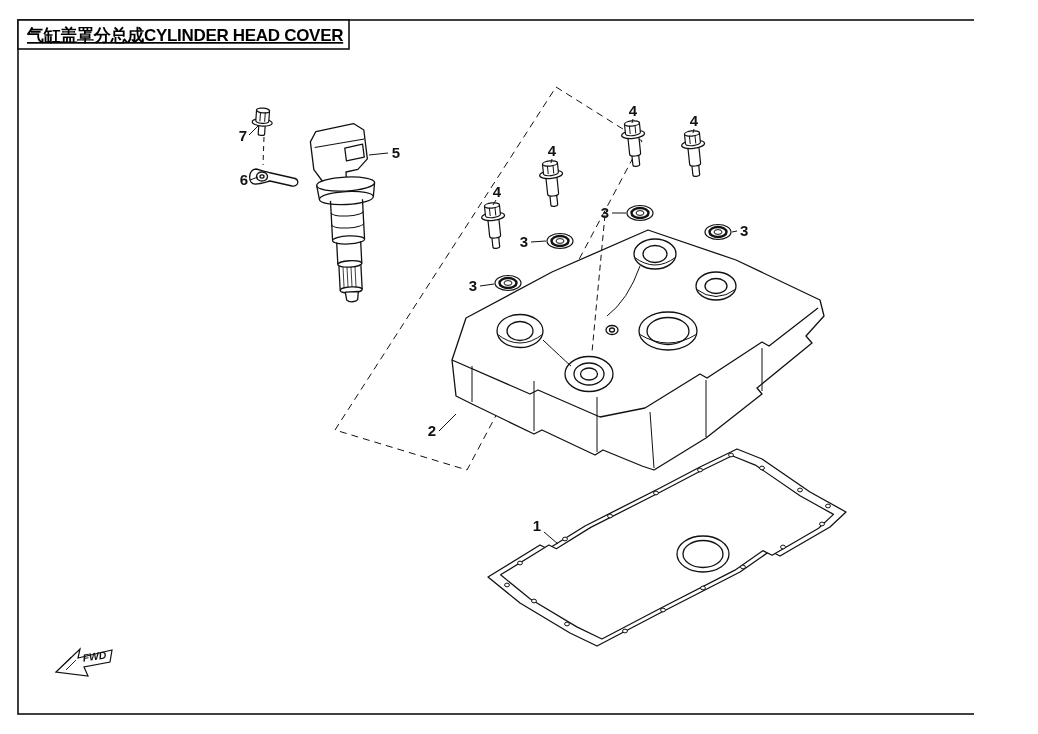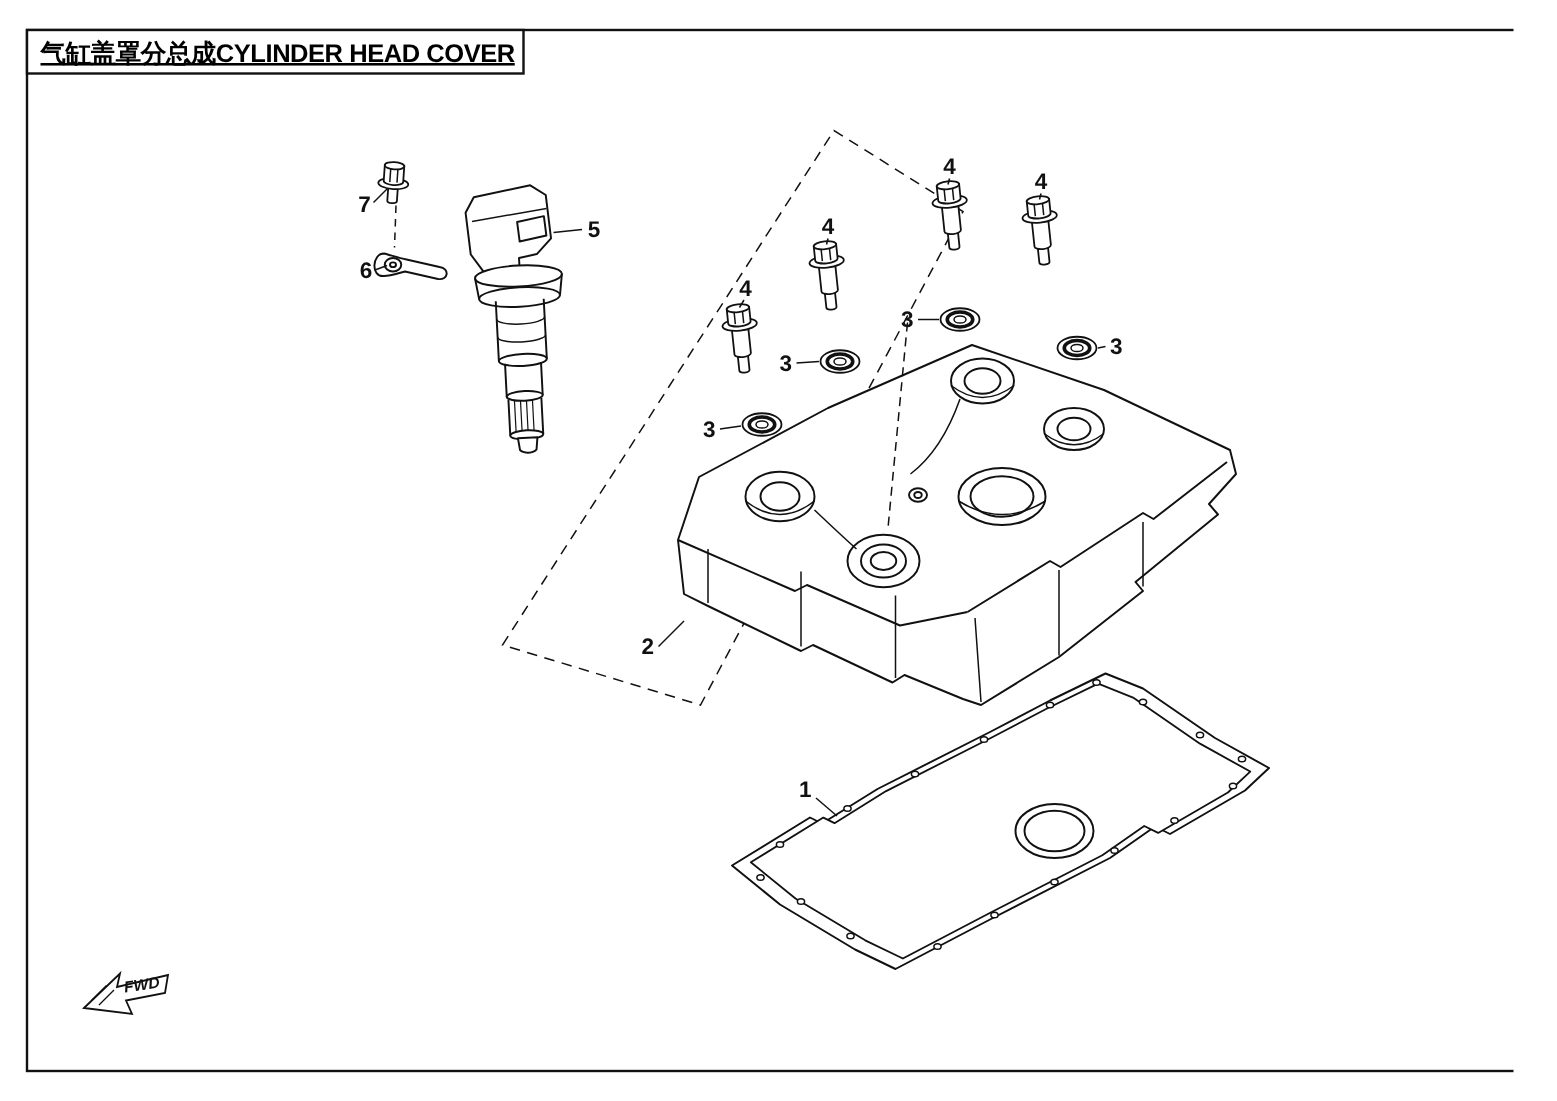--- a/index.html
+++ b/index.html
@@ -1,17 +1,17 @@
 <!DOCTYPE html>
 <html><head>
 <meta charset="utf-8">
 <style>
   html,body{margin:0;padding:0;background:#fff;}
   .page{position:relative;width:974px;height:734px;background:#fff;
-        font-family:"Liberation Sans",sans-serif;overflow:hidden;padding-left:35px;}
+        font-family:"Liberation Sans",sans-serif;overflow:hidden;}
   .page svg{position:absolute;left:0;top:0;}
   .ln{stroke:#111;fill:none;}
   .part{fill:#fff;stroke:#111;stroke-width:1.3;stroke-linejoin:round;}
   .callout{font-family:"Liberation Sans",sans-serif;font-weight:bold;font-size:15px;fill:#111;}
   .title-text{font-family:"Liberation Sans",sans-serif;font-weight:bold;font-size:17px;
               letter-spacing:-0.3px;fill:#000;text-decoration:underline;}
   .fwd-text{font-family:"Liberation Sans",sans-serif;font-weight:bold;font-style:italic;
             font-size:10.5px;fill:#111;}
 </style>
 </head>

